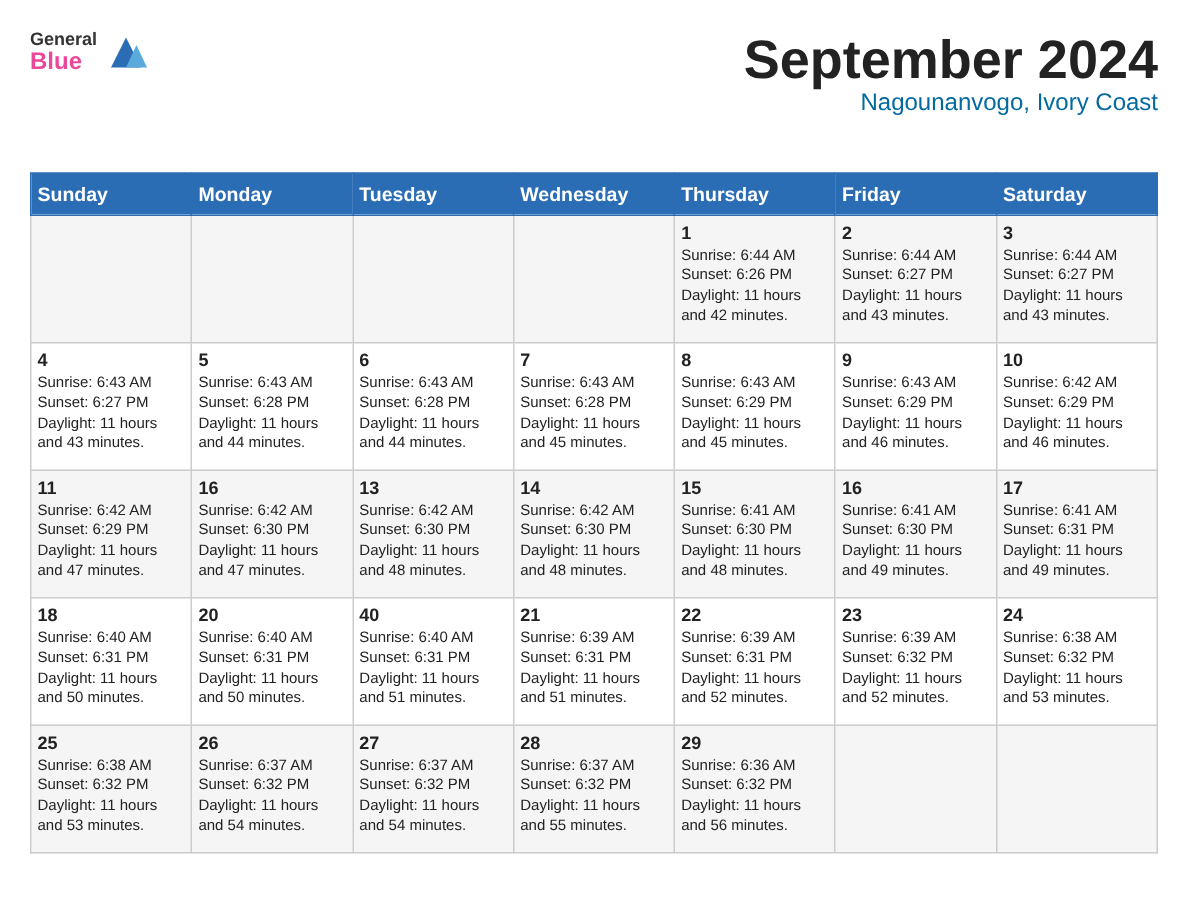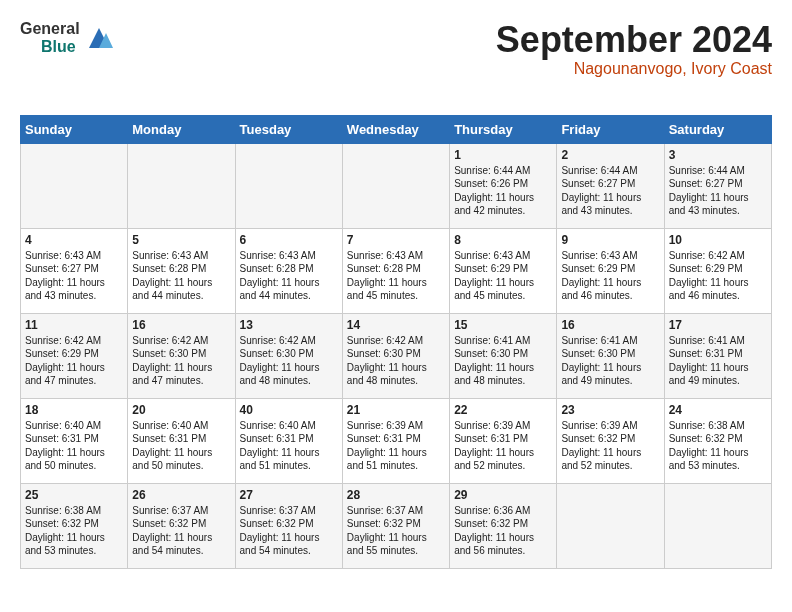--- a/index.html
+++ b/index.html
@@ -18,49 +18,48 @@
     }
     .logo {
       display: flex;
       align-items: center;
       font-size: 18px;
       font-weight: bold;
       color: #333;
     }
     .logo-general {
       color: #333;
+      font-size: 12px;
+      font-weight: bold;
+      line-height: 1.1;
+    }
+    .logo-blue {
+      color: #ec4899;
       font-size: 16px;
       font-weight: bold;
       line-height: 1.1;
-    }
-    .logo-blue {
-      color: #0f766e;
-      font-size: 16px;
-      font-weight: bold;
-      line-height: 1.1;
-      margin-left: 21px;
     }
     .logo-icon {
       width: 30px;
       height: 30px;
       margin-left: 4px;
     }
     .title-block {
       text-align: right;
     }
     .title-block h1 {
       font-size: 36px;
       font-weight: bold;
       color: #222;
       line-height: 1.1;
     }
     .title-block h2 {
       font-size: 16px;
       font-weight: normal;
-      color: #c2410c;
+      color: #0369a1;
     }
     table {
       width: 100%;
       border-collapse: collapse;
       font-size: 11px;
       margin-top: 37px;
     }
     thead tr th {
       background-color: #2a6db5;
       color: #fff;

